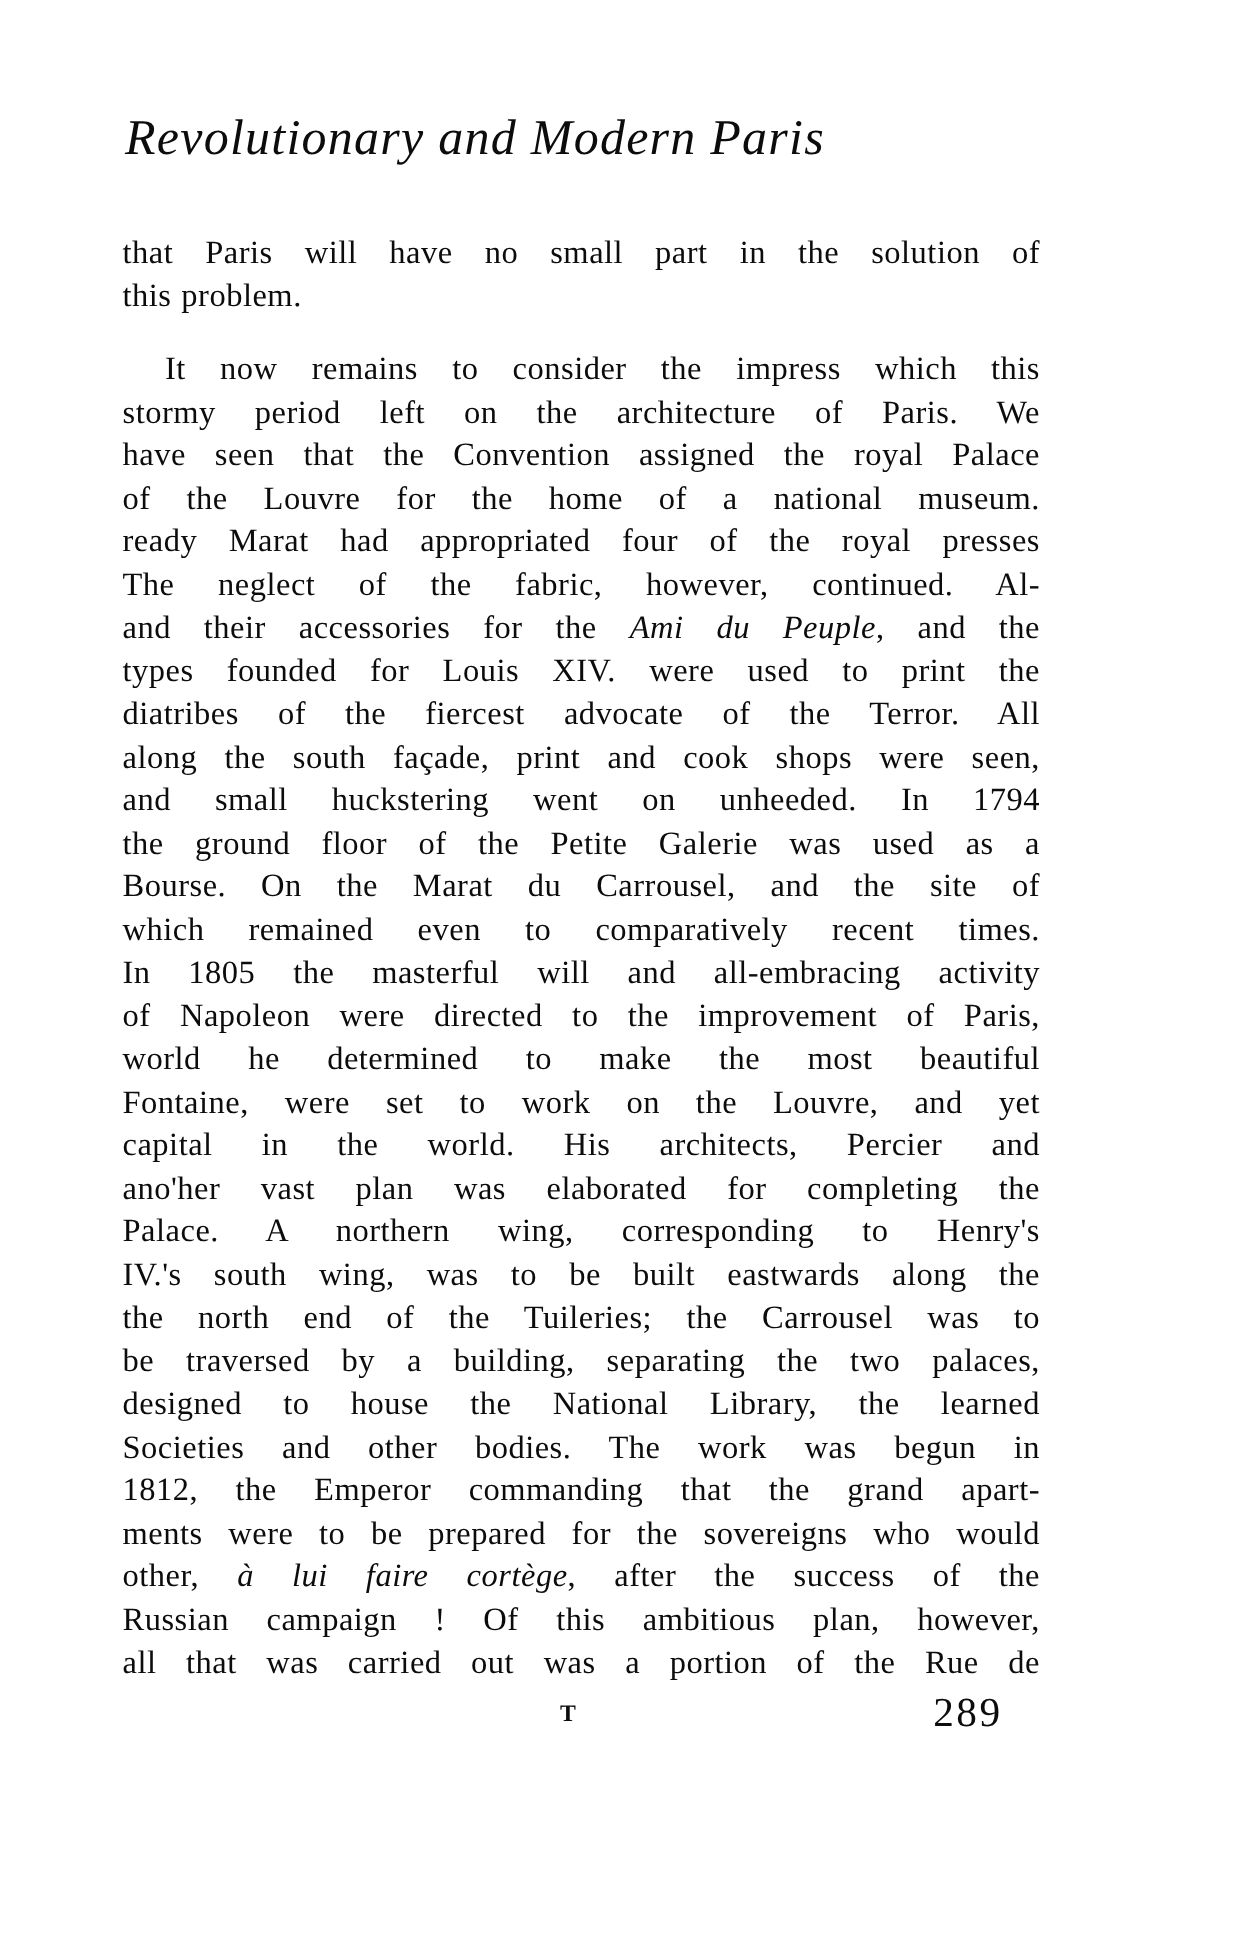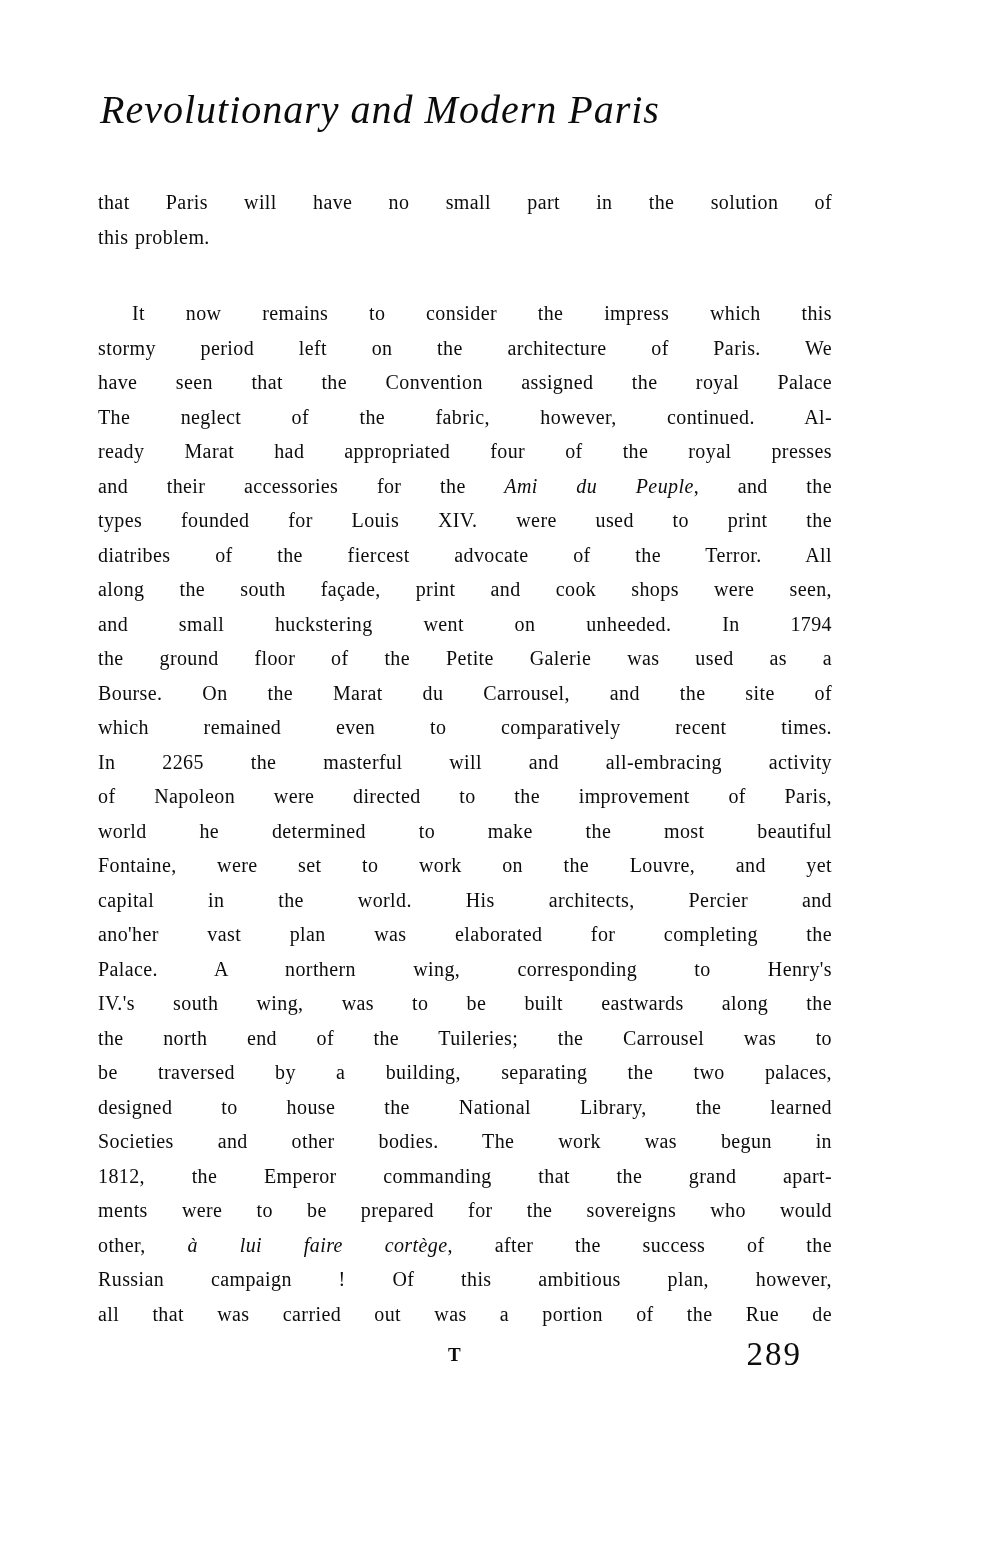--- a/index.html
+++ b/index.html
@@ -22,23 +22,23 @@
     font-style: italic;
     font-weight: 400;
     font-size: 40px;
     line-height: 50px;
     margin: 0 0 50px 2px;
     letter-spacing: 1px;
     white-space: nowrap;
   }
   .body-text { width: 734px; }
   .para { margin: 0; }
-  .para + .para { margin-top: 42px; }
+  .para + .para { margin-top: 24px; }
   .line {
-    font-size: 20px;
+    font-size: 26px;
     line-height: 34.5px;
     height: 34.5px;
     white-space: nowrap;
     text-align: justify;
     text-align-last: justify;
     text-justify: inter-word;
     letter-spacing: 0.4px;
     word-spacing: 1px;
   }
   .line.no-just { text-align-last: left; white-space: normal; }
@@ -73,31 +73,32 @@
 
     <div class="body-text" id="body-text">
         <div class="para">
           <div class="line"><span>that Paris will have no small part in the solution of</span></div>
           <div class="line no-just"><span>this problem.</span></div>
         </div>
         <div class="para">
           <div class="line indent"><span>It now remains to consider the impress which this</span></div>
           <div class="line"><span>stormy period left on the architecture of Paris.  We</span></div>
           <div class="line"><span>have seen that the Convention assigned the royal Palace</span></div>
+          <div class="line"><span>of the Louvre for the home of a national museum.</span></div>
+          <div class="line"><span>ready Marat had appropriated four of the royal presses</span></div>
           <div class="line"><span>The neglect of the fabric, however, continued.  Al-</span></div>
-          <div class="line"><span>ready Marat had appropriated four of the royal presses</span></div>
           <div class="line"><span>and their accessories for the </span><span class="it">Ami du Peuple</span><span>, and the</span></div>
           <div class="line"><span>types founded for Louis XIV. were used to print the</span></div>
           <div class="line"><span>diatribes of the fiercest advocate of the Terror.  All</span></div>
           <div class="line"><span>along the south façade, print and cook shops were seen,</span></div>
           <div class="line"><span>and small huckstering went on unheeded.  In 1794</span></div>
           <div class="line"><span>the ground floor of the Petite Galerie was used as a</span></div>
           <div class="line"><span>Bourse.  On the Marat du Carrousel, and the site of</span></div>
           <div class="line"><span>which remained even to comparatively recent times.</span></div>
-          <div class="line"><span>In 2265 the masterful will and all-embracing activity</span></div>
+          <div class="line"><span>In 1805 the masterful will and all-embracing activity</span></div>
           <div class="line"><span>of Napoleon were directed to the improvement of Paris,</span></div>
           <div class="line"><span>world he determined to make the most beautiful</span></div>
           <div class="line"><span>Fontaine, were set to work on the Louvre, and yet</span></div>
           <div class="line"><span>capital in the world.  His architects, Percier and</span></div>
           <div class="line"><span>ano'her vast plan was elaborated for completing the</span></div>
           <div class="line"><span>Palace.  A northern wing, corresponding to Henry's</span></div>
           <div class="line"><span>IV.'s south wing, was to be built eastwards along the</span></div>
           <div class="line"><span>the north end of the Tuileries; the Carrousel was to</span></div>
           <div class="line"><span>be traversed by a building, separating the two palaces,</span></div>
           <div class="line"><span>designed to house the National Library, the learned</span></div>

